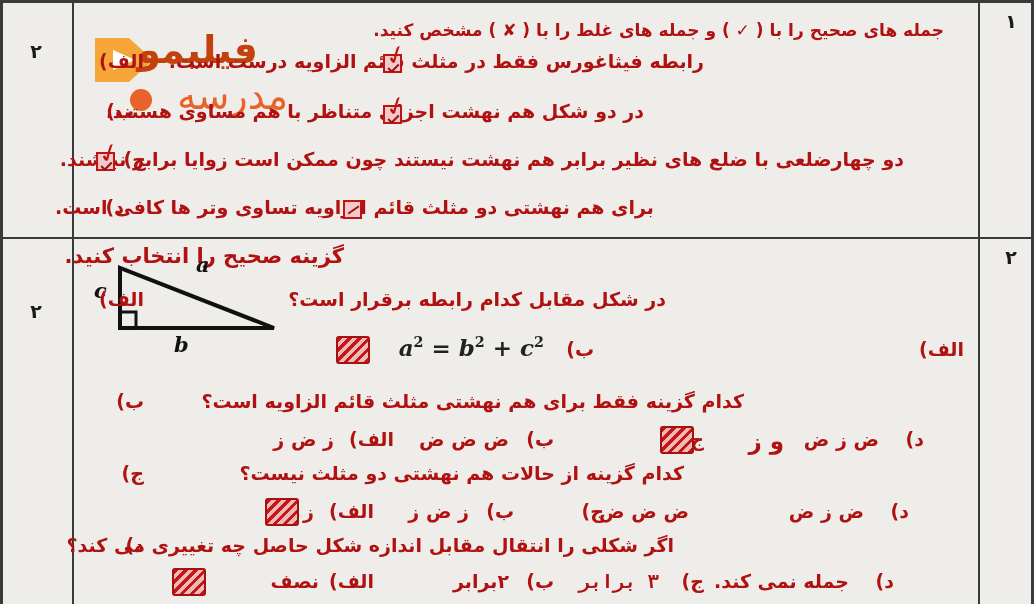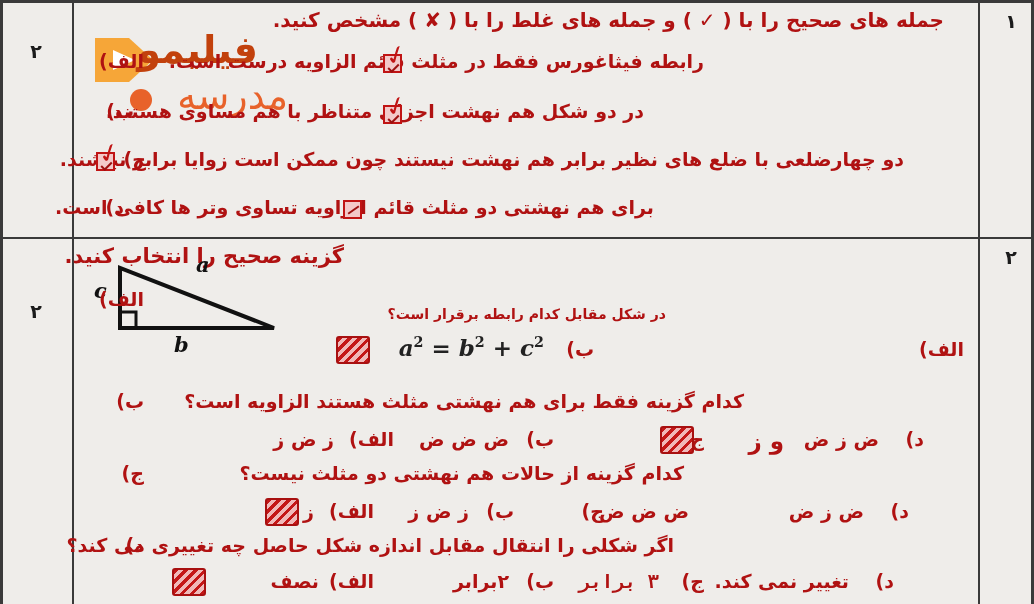--- a/index.html
+++ b/index.html
@@ -212,21 +212,21 @@
       <path d="M44 58 L70 34 L70 58 Z" fill="#e8622a" opacity="0.0"></path>
       <path d="M40 30 L70 6 L70 34 L52 52 Z" fill="#e8622a" opacity="0.0"></path>
     </svg>
     <div class="logo-text-top">فیلیمو</div>
     <div class="logo-text-bot">مدرسه</div>
   </div>
 
   <div class="qnum" style="right:6px; top:10px;">۱</div>
   <div class="score" style="left:16px; top:40px;">۲</div>
 
-  <div class="body-text" style="right:90px; top:8px; font-size:20px;margin-left:8px;">جمله های صحیح را با ( ✓ ) و جمله های غلط را با ( ✘ ) مشخص کنید.</div>
+  <div class="body-text" style="right:90px; top:20px; font-size:17px;margin-left:8px;">جمله های صحیح را با ( ✓ ) و جمله های غلط را با ( ✘ ) مشخص کنید.</div>
 
   <div class="body-text" style="right:330px; top:50px; font-size:19px;">رابطه فیثاغورس فقط در مثلث قائم الزاویه درست است.</div>
   <div class="body-text" style="right:890px; top:50px; font-size:19px;">الف)</div>
   <div class="cbox" style="left:383px; top:54px;"></div>
   <div class="tickmark" style="left:385px; top:40px;">✓</div>
 
   <div class="body-text" style="right:390px; top:100px; font-size:19px;">در دو شکل هم نهشت اجزای متناظر با هم مساوی هستند.</div>
   <div class="body-text" style="right:900px; top:100px; font-size:19px;">ب)</div>
   <div class="cbox" style="left:383px; top:105px;"></div>
   <div class="tickmark" style="left:385px; top:91px;">✓</div>
@@ -248,30 +248,30 @@
   <div class="fig">
     <svg width="190" height="115" viewBox="0 0 190 115">
       <polygon points="32,12 32,72 186,72" fill="none" stroke="#111" stroke-width="4"></polygon>
       <rect x="32" y="56" width="16" height="16" fill="none" stroke="#111" stroke-width="3"></rect>
     </svg>
     <div class="fig-label" style="left:108px; top:-4px;">a</div>
     <div class="fig-label" style="left:6px; top:22px;">c</div>
     <div class="fig-label" style="left:86px; top:76px;">b</div>
   </div>
 
-  <div class="body-text" style="right:368px; top:306px; font-size:14px;">در شکل مقابل کدام رابطه برقرار است؟</div>
+  <div class="body-text" style="right:368px; top:288px; font-size:19px;">در شکل مقابل کدام رابطه برقرار است؟</div>
   <div class="body-text" style="right:890px; top:288px; font-size:19px;">الف)</div>
 
   <div class="body-text" style="right:70px; top:338px; font-size:19px;">الف)</div>
 
   <div class="body-text" style="right:440px; top:338px; font-size:19px;">ب)</div>
   <div class="math" style="right:490px; top:334px;margin-left:8px;">a<sup>2</sup> = b<sup>2</sup> + c<sup>2</sup></div>
   <div class="blob" style="left:336px; top:336px;"></div>
 
-  <div class="body-text" style="right:290px; top:390px; font-size:19px;">کدام گزینه فقط برای هم نهشتی مثلث هستند الزاویه است؟</div>
+  <div class="body-text" style="right:290px; top:390px; font-size:19px;">کدام گزینه فقط برای هم نهشتی مثلث قائم الزاویه است؟</div>
   <div class="body-text" style="right:890px; top:390px; font-size:19px;">ب)</div>
 
   <div class="body-text" style="right:640px; top:428px; font-size:19px;">الف)</div>
   <div class="body-text" style="right:700px; top:428px; font-size:19px;">ز ض ز</div>
 
   <div class="body-text" style="right:480px; top:428px; font-size:19px;">ب)</div>
   <div class="body-text" style="right:525px; top:428px; font-size:19px;">ض ض ض</div>
 
   <div class="body-text" style="right:330px; top:428px; font-size:19px;">ج)</div>
   <div class="body-text" style="right:250px; top:428px; font-size:23px;">و ز</div>
@@ -302,16 +302,16 @@
   <div class="body-text" style="right:660px; top:570px; font-size:19px;">الف)</div>
   <div class="body-text" style="right:715px; top:570px; font-size:19px;">نصف</div>
 
   <div class="body-text" style="right:480px; top:570px; font-size:19px;">ب)</div>
   <div class="body-text" style="right:525px; top:570px; font-size:19px;">۲برابر</div>
 
   <div class="body-text" style="right:330px; top:570px; font-size:19px;">ج)</div>
   <div class="body-text" style="right:375px; top:570px; font-size:19px;font-family:Liberation Mono, monospace;">۳ برابر</div>
 
   <div class="body-text" style="right:140px; top:570px; font-size:19px;">د)</div>
-  <div class="body-text" style="right:185px; top:570px; font-size:19px;">تغییر نمی کند.</div>
+  <div class="body-text" style="right:185px; top:570px; font-size:19px;">جمله نمی کند.</div>
   <div class="blob" style="left:172px; top:568px;"></div>
 
 </div>
 
 </body></html>

